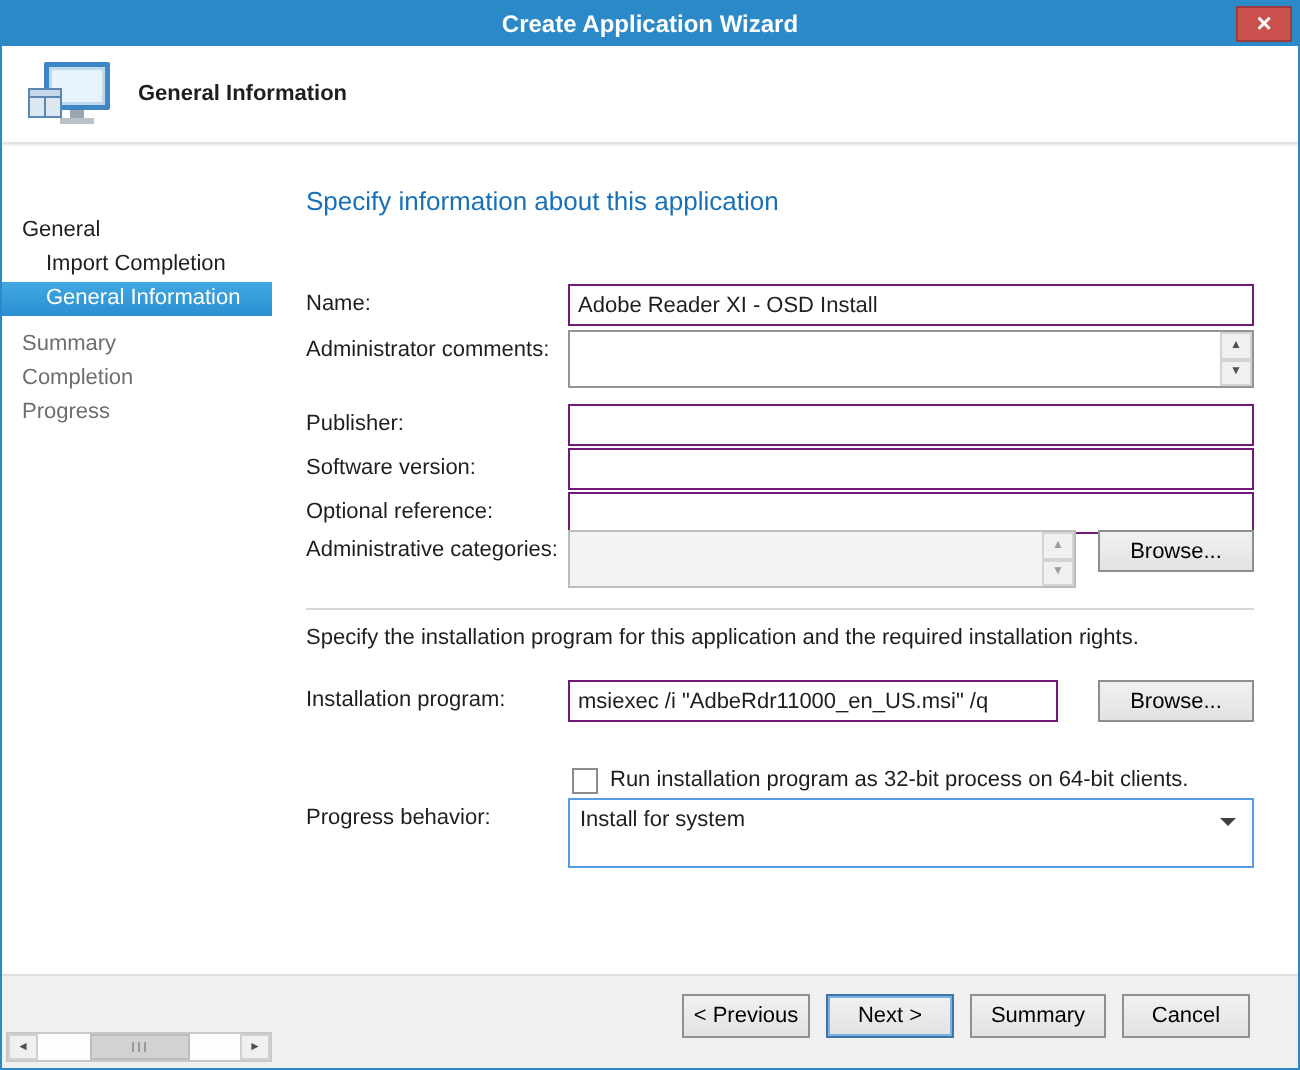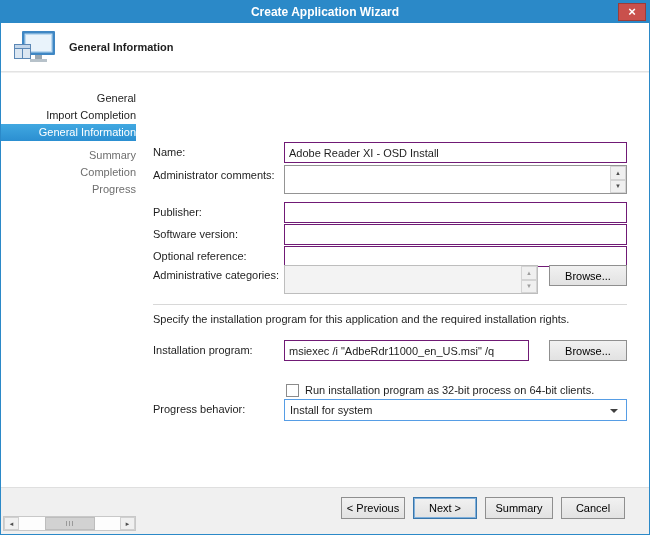--- a/index.html
+++ b/index.html
@@ -12,21 +12,21 @@
   .close-btn{position:absolute;top:2px;right:3px;width:28px;height:18px;background:#c9504c;border:1px solid #9c3c39;
              box-sizing:border-box;color:#fff;font-size:13px;font-weight:bold;line-height:15px;text-align:center;cursor:pointer;}
 
   
   .banner{position:absolute;top:22px;left:0;right:0;height:49px;background:#fff;border-bottom:1px solid #e3e3e3;box-sizing:border-box;}
   .banner-icon{position:absolute;left:12px;top:7px;width:44px;height:36px;}
   .banner-title{position:absolute;left:68px;top:0;height:48px;line-height:48px;font-size:11px;font-weight:bold;}
 
   
   .sidebar{position:absolute;top:72px;left:0;width:135px;bottom:47px;background:#fff;}
-  .nav{padding-top:17px;text-align:right;}
+  .nav{padding-top:34px;}
   .nav-item{height:17px;line-height:17px;padding-left:10px;cursor:default;white-space:nowrap;}
   .nav-item.indent{padding-left:22px;}
   .nav-item.dim{color:#6e6e6e;}
   .nav-item.selected{background:linear-gradient(#41a8e1,#2b8fd1);color:#fff;}
   .nav-spacer{height:6px;}
 
   
   .content{position:absolute;top:72px;left:135px;right:0;bottom:47px;background:#fff;}
   .heading{position:absolute;left:17px;top:20px;margin:0;font-size:13px;font-weight:normal;color:#1871b8;}
   .row{position:absolute;left:17px;right:22px;height:21px;}
@@ -39,21 +39,21 @@
   .multiline.short{right:auto;width:254px;}
   .multiline.disabled{background:#f3f3f3;border-color:#bdbdbd;}
   .scrollcol{position:absolute;right:0;top:0;bottom:0;width:16px;display:flex;flex-direction:column;}
   .scrollbtn{flex:1;display:flex;align-items:center;justify-content:center;font-size:6px;color:#4f4f4f;
              background:#f0f0f0;border:1px solid #d4d4d4;box-sizing:border-box;cursor:pointer;}
   .multiline.disabled .scrollbtn{color:#9d9d9d;}
   .divider{position:absolute;left:17px;right:22px;top:231px;border-top:1px solid #d8d8d8;}
   .desc{position:absolute;left:17px;right:22px;top:239px;line-height:14px;}
   .checkbox{position:absolute;left:133px;top:3px;width:13px;height:13px;border:1px solid #8b8b8b;background:#fff;box-sizing:border-box;cursor:pointer;}
   .cb-label{position:absolute;left:152px;top:0;line-height:19px;}
-  .combo{position:absolute;left:131px;right:0;top:0;height:22px;border:1px solid #569de5;background:#fff;
+  .combo{position:absolute;left:131px;right:0;top:0;height:35px;border:1px solid #569de5;background:#fff;
          box-sizing:border-box;line-height:20px;padding:0 22px 0 5px;cursor:pointer;}
   .combo-arrow{position:absolute;right:8px;top:9px;width:0;height:0;border-left:4px solid transparent;
                border-right:4px solid transparent;border-top:4px solid #404040;}
 
   
   .btn{background:linear-gradient(#f1f1f1,#e2e2e2);border:1px solid #8f8f8f;font-family:inherit;font-size:11px;
        color:#000;padding:0;cursor:pointer;box-sizing:border-box;}
   .small-btn{position:absolute;right:0;top:0;width:78px;height:21px;}
 
   
@@ -104,20 +104,21 @@
       <div class="nav-item indent">Import Completion</div>
       <div class="nav-item indent selected">General Information</div>
       <div class="nav-spacer"></div>
       <div class="nav-item dim">Summary</div>
       <div class="nav-item dim">Completion</div>
       <div class="nav-item dim">Progress</div>
     </div>
   </nav>
 
   <main class="content">
+    <h1 class="heading">Specify information about this application</h1>
 
     <div class="row" style="top:69px">
       <label class="flabel">Name:</label>
       <input type="text" class="tbox" value="Adobe Reader XI - OSD Install" style="">
     </div>
 
     <div class="row tall" style="top:92px">
       <label class="flabel">Administrator comments:</label>
       <div class="multiline">
         <div class="scrollcol">

